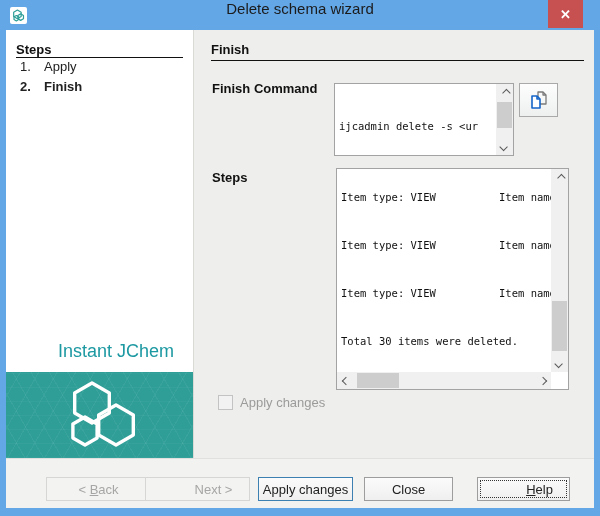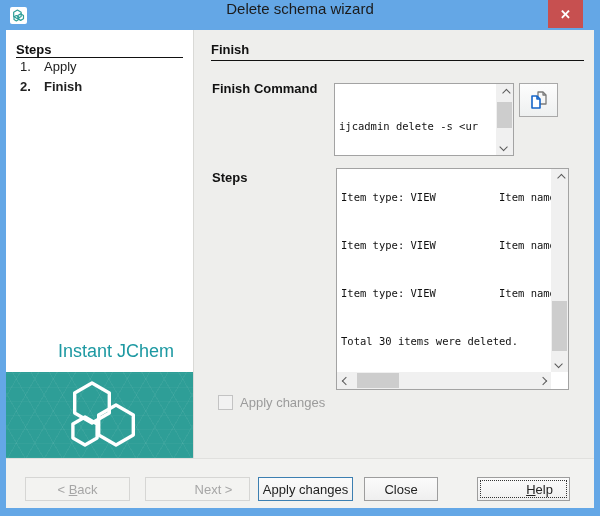--- a/index.html
+++ b/index.html
@@ -59,24 +59,24 @@
   
   .copy-btn{position:absolute;left:325px;top:53px;width:39px;height:34px;background:linear-gradient(#fdfdfd,#eef0f0);border:1px solid #a9a9a9;display:flex;align-items:center;justify-content:center;cursor:pointer;}
   
   .chk-row{position:absolute;left:24px;top:365px;display:flex;align-items:center;}
   .chk-box{width:15px;height:15px;background:#f2f2f2;border:1px solid #c3c3c3;flex:none;}
   .chk-label{margin-left:7px;font-size:13px;color:#9b9b9b;}
   
   .buttonbar{position:absolute;left:6px;right:6px;bottom:8px;height:50px;background:#f2f2f0;border-top:1px solid #e0e0de;}
   .btn{position:absolute;top:18px;height:24px;font-size:13px;display:flex;align-items:center;justify-content:center;background:linear-gradient(#fbfbfb,#efefef);border:1px solid #9d9d9d;color:#222;cursor:pointer;}
   .btn.disabled{background:#f3f3f1;border-color:#d6d6d4;color:#a6a6a6;cursor:default;}
-  .btn-back{left:19px;width:105px;}
+  .btn-back{left:40px;width:105px;}
   .btn-next{left:139px;width:105px;padding-left:32px;}
   .btn-apply{left:252px;width:95px;border-color:var(--default-button-border,#3c7fb1);}
-  .btn-close{left:358px;width:74px;align-items:center;}
+  .btn-close{left:358px;width:89px;align-items:center;}
   .btn-help{left:471px;width:93px;outline:1px dotted #333;outline-offset:-4px;padding-left:32px;}
   u{text-decoration:underline;}
 </style>
 </head>
 <body>
 
 <div class="window">
 
   <div class="titlebar">
     <span class="app-icon">

